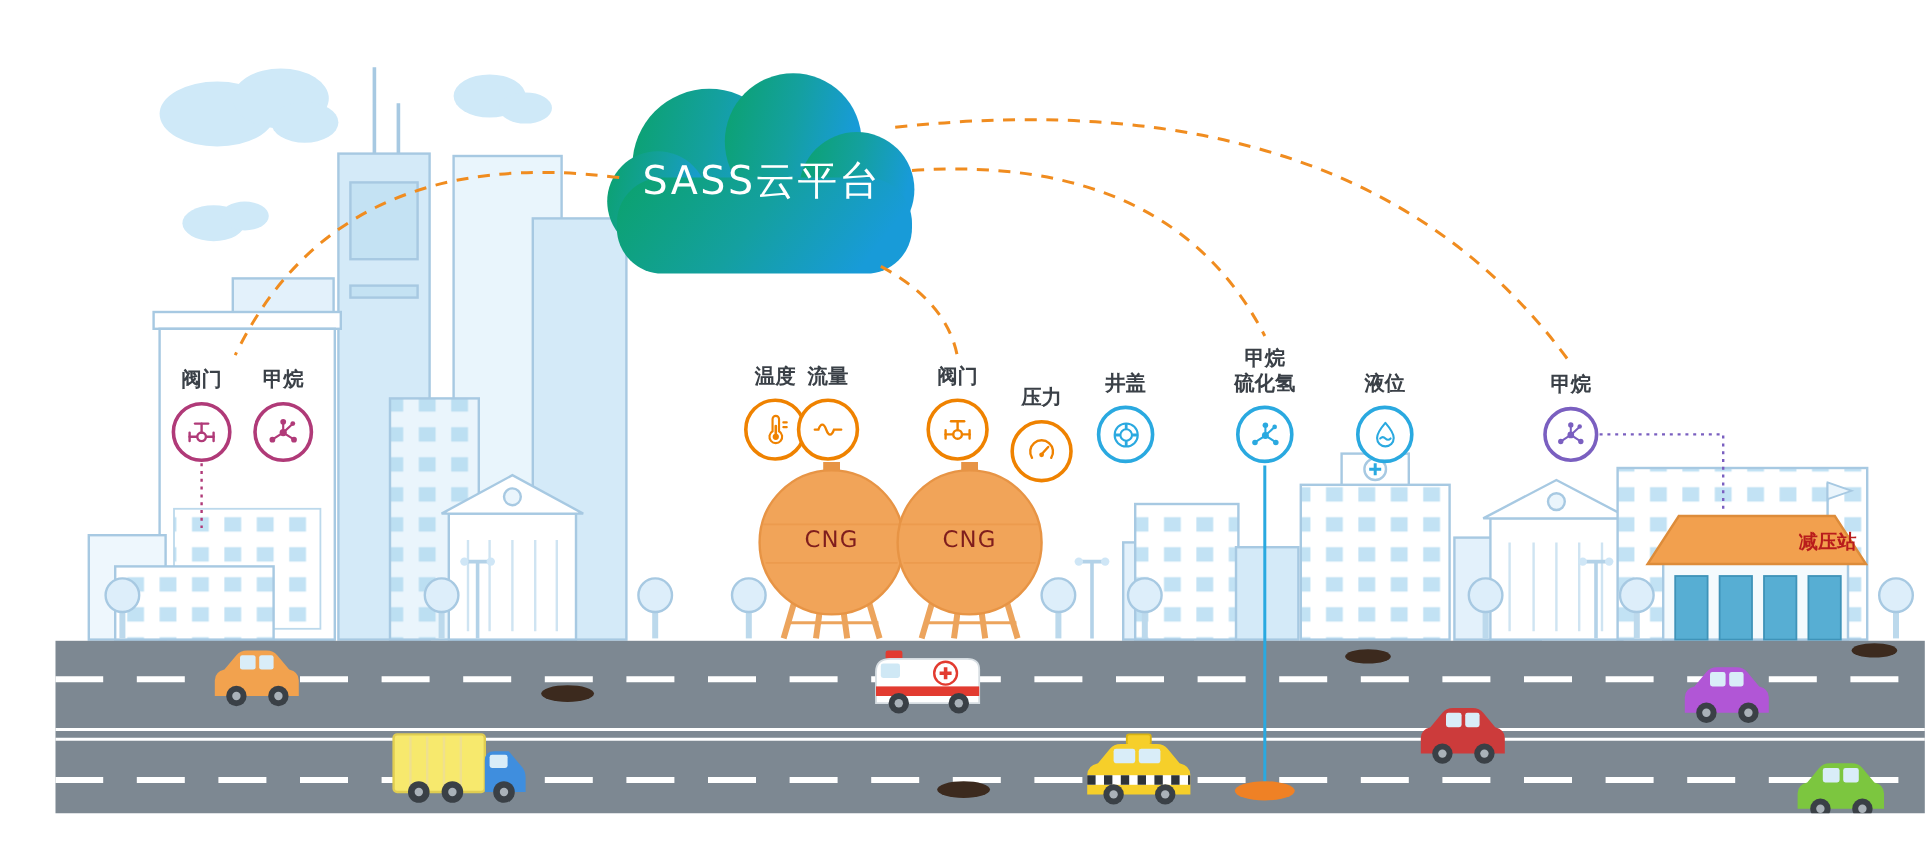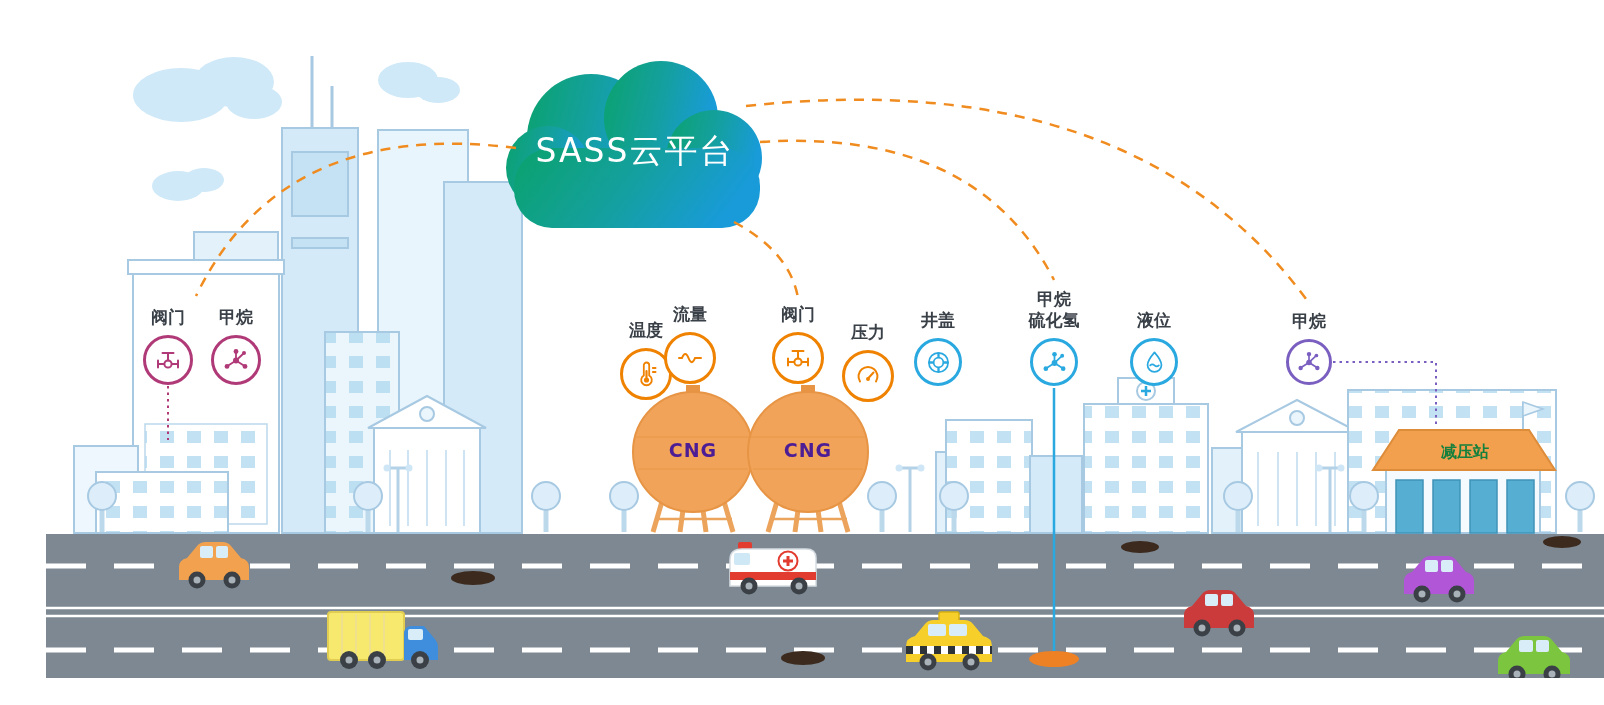--- a/index.html
+++ b/index.html
@@ -7,25 +7,25 @@
   .stage { position:relative; width:1604px; height:678px; overflow:hidden; background:#ffffff;margin-left:46px; }
   .scene { position:absolute; left:0; top:0; width:1604px; height:705px; }
   .overlay { position:absolute; left:0; top:0; width:1604px; height:705px; pointer-events:none; }
 
   .cloud-title {
     position:absolute; left:589px; top:151px; transform:translate(-50%,-50%);
     font-size:33px; color:#ffffff; letter-spacing:2px; white-space:nowrap; font-weight:500;
   }
   .tank-label {
     position:absolute; transform:translate(-50%,-50%);
-    color:#4c1d95; font-weight:700; font-size:19px; letter-spacing:1px;
+    color:#7f1d1d; font-weight:400; font-size:19px; letter-spacing:1px;
   }
   .station-label {
-    position:absolute; left:1419px; top:452px; transform:translate(-50%,-50%);
-    color:#15803d; font-weight:700; font-size:16px; white-space:nowrap;
+    position:absolute; left:1477px; top:452px; transform:translate(-50%,-50%);
+    color:#b91c1c; font-weight:700; font-size:16px; white-space:nowrap;
   }
 
   .sensor { position:absolute; transform:translateX(-50%); }
   .s-circle {
     width:100%; height:100%; border-radius:50%;
     border:3px solid currentColor; background:#ffffff;
     display:flex; align-items:center; justify-content:center;
   }
   .s-labels {
     position:absolute; bottom:calc(100% + 7px); left:50%; transform:translateX(-50%);
@@ -297,21 +297,21 @@
           <path d="M14 14.5 L14 6 M14 14.5 L5.5 20 M14 14.5 L22.5 20 M14 14.5 L21.5 7.5"></path>
           <circle cx="14" cy="14.5" r="3" fill="currentColor" stroke="none"></circle>
           <circle cx="14" cy="5.5" r="2.4" fill="currentColor" stroke="none"></circle>
           <circle cx="5" cy="20.4" r="2.4" fill="currentColor" stroke="none"></circle>
           <circle cx="23" cy="20.4" r="2.4" fill="currentColor" stroke="none"></circle>
           <circle cx="22" cy="7" r="2" fill="currentColor" stroke="none"></circle>
         </svg>
       </div>
     </div>
 
-    <div class="sensor" style="left:600px;top:348px;width:52px;height:52px;color:#ef8200">
+    <div class="sensor" style="left:600px;top:332px;width:52px;height:52px;color:#ef8200">
       <div class="s-labels">
           <div class="s-label">温度</div>
         </div>
       <div class="s-circle">
         <svg viewBox="0 0 28 28" width="28" height="28" fill="none" stroke="currentColor" stroke-width="1.8" stroke-linecap="round">
           <path d="M11.8 5.2 a2.7 2.7 0 0 1 5.4 0 V15.4 a5.3 5.3 0 1 1 -5.4 0 Z"></path>
           <circle cx="14.5" cy="20" r="2.6" fill="currentColor" stroke="none"></circle>
           <path d="M14.5 17.5 V11" stroke-width="2.2"></path>
           <path d="M20.8 8 h2.8 M20.8 12 h2.8"></path>
         </svg>

